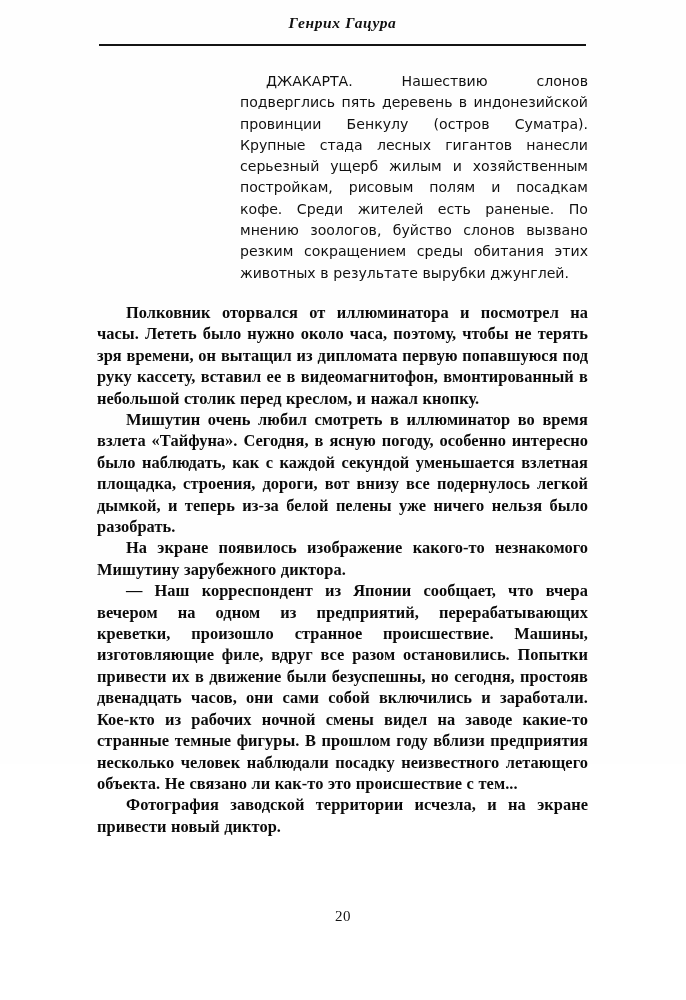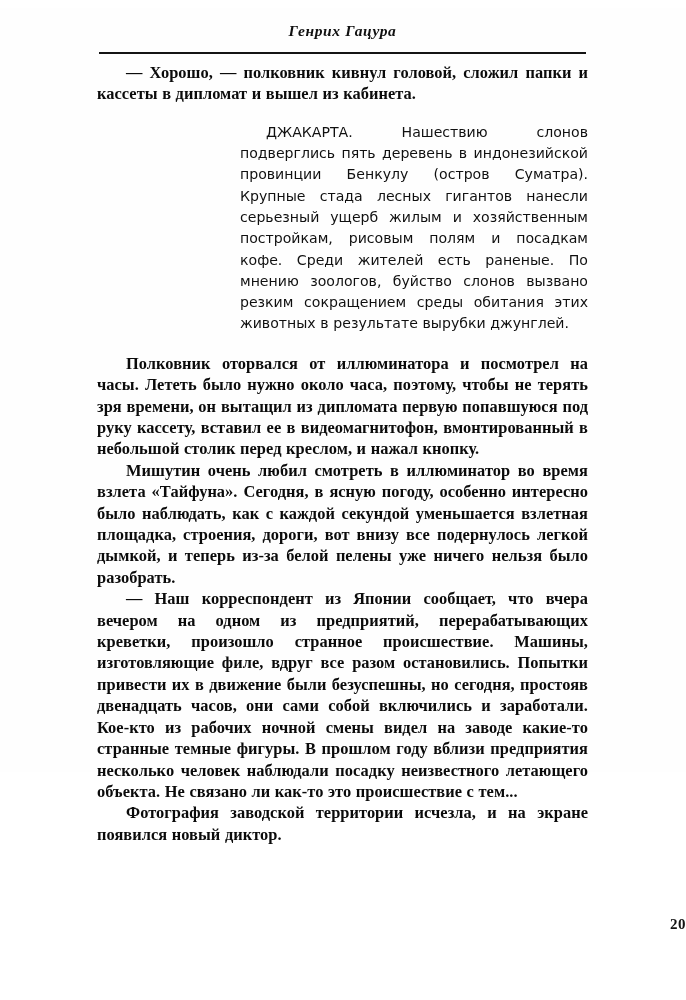--- a/index.html
+++ b/index.html
@@ -12,21 +12,21 @@
     height: 1000px;
     position: relative;
     overflow: hidden;
     font-family: "Liberation Serif", "DejaVu Serif", serif;
     color: #0b0b0b;
     -webkit-font-smoothing: none;
   }
 
   .page {
     position: absolute;
-    left: 0; top: 8px;
+    left: 0; top: 0;
     width: 686px;
     height: 764px;
     background: #fefefe;
   }
 
   
   .running-head {
     position: absolute;
     left: 97px;
     top: 14px;
@@ -85,51 +85,51 @@
     color: #101010;
     word-spacing: 0.2px;
   }
 
   
   .folio {
     position: absolute;
     left: 0;
     top: 908px;
     width: 686px;
-    text-align: right;
+    text-align: center;
     font-size: 15px;
-    font-weight: 700;
+    font-weight: 400;
     color: #141414;
     letter-spacing: 0.5px;
   }
 </style>
 </head>
 <body>
 
 <div class="page">
 
   <div class="running-head">Генрих Гацура</div>
 
   <div class="head-rule"></div>
 
   <div class="column">
 
-    <p class="body-par">— Хорошо, — полковник кивнул головой, сложил папки и кассеты в дипломат и вышел из кабинета.</p>
 
     <div class="news-block">
       <p class="news-par">ДЖАКАРТА. Нашествию слонов подверглись пять деревень в индонезийской провинции Бенкулу (остров Суматра). Крупные стада лесных гигантов нанесли серьезный ущерб жилым и хозяйственным постройкам, рисовым полям и посадкам кофе. Среди жителей есть раненые. По мнению зоологов, буйство слонов вызвано резким сокращением среды обитания этих животных в результате вырубки джунглей.</p>
     </div>
 
     <p class="body-par">Полковник оторвался от иллюминатора и посмотрел на часы. Лететь было нужно около часа, поэтому, чтобы не терять зря времени, он вытащил из дипломата первую попавшуюся под руку кассету, вставил ее в видеомагнитофон, вмонтированный в небольшой столик перед креслом, и нажал кнопку.</p>
 
     <p class="body-par">Мишутин очень любил смотреть в иллюминатор во время взлета «Тайфуна». Сегодня, в ясную погоду, особенно интересно было наблюдать, как с каждой секундой уменьшается взлетная площадка, строения, дороги, вот внизу все подернулось легкой дымкой, и теперь из-за белой пелены уже ничего нельзя было разобрать.</p>
 
+    <p class="body-par">На экране появилось изображение какого-то незнакомого Мишутину зарубежного диктора.</p>
 
     <p class="body-par">— Наш корреспондент из Японии сообщает, что вчера вечером на одном из предприятий, перерабатывающих креветки, произошло странное происшествие. Машины, изготовляющие филе, вдруг все разом остановились. Попытки привести их в движение были безуспешны, но сегодня, простояв двенадцать часов, они сами собой включились и заработали. Кое-кто из рабочих ночной смены видел на заводе какие-то странные темные фигуры. В прошлом году вблизи предприятия несколько человек наблюдали посадку неизвестного летающего объекта. Не связано ли как-то это происшествие с тем...</p>
 
-    <p class="body-par">Фотография заводской территории исчезла, и на экране появился новый диктор.</p>
+    <p class="body-par">Фотография заводской территории исчезла, и на экране привести новый диктор.</p>
 
 
   </div>
 
   <div class="folio">20</div>
 
 </div>
 
 </body></html>

